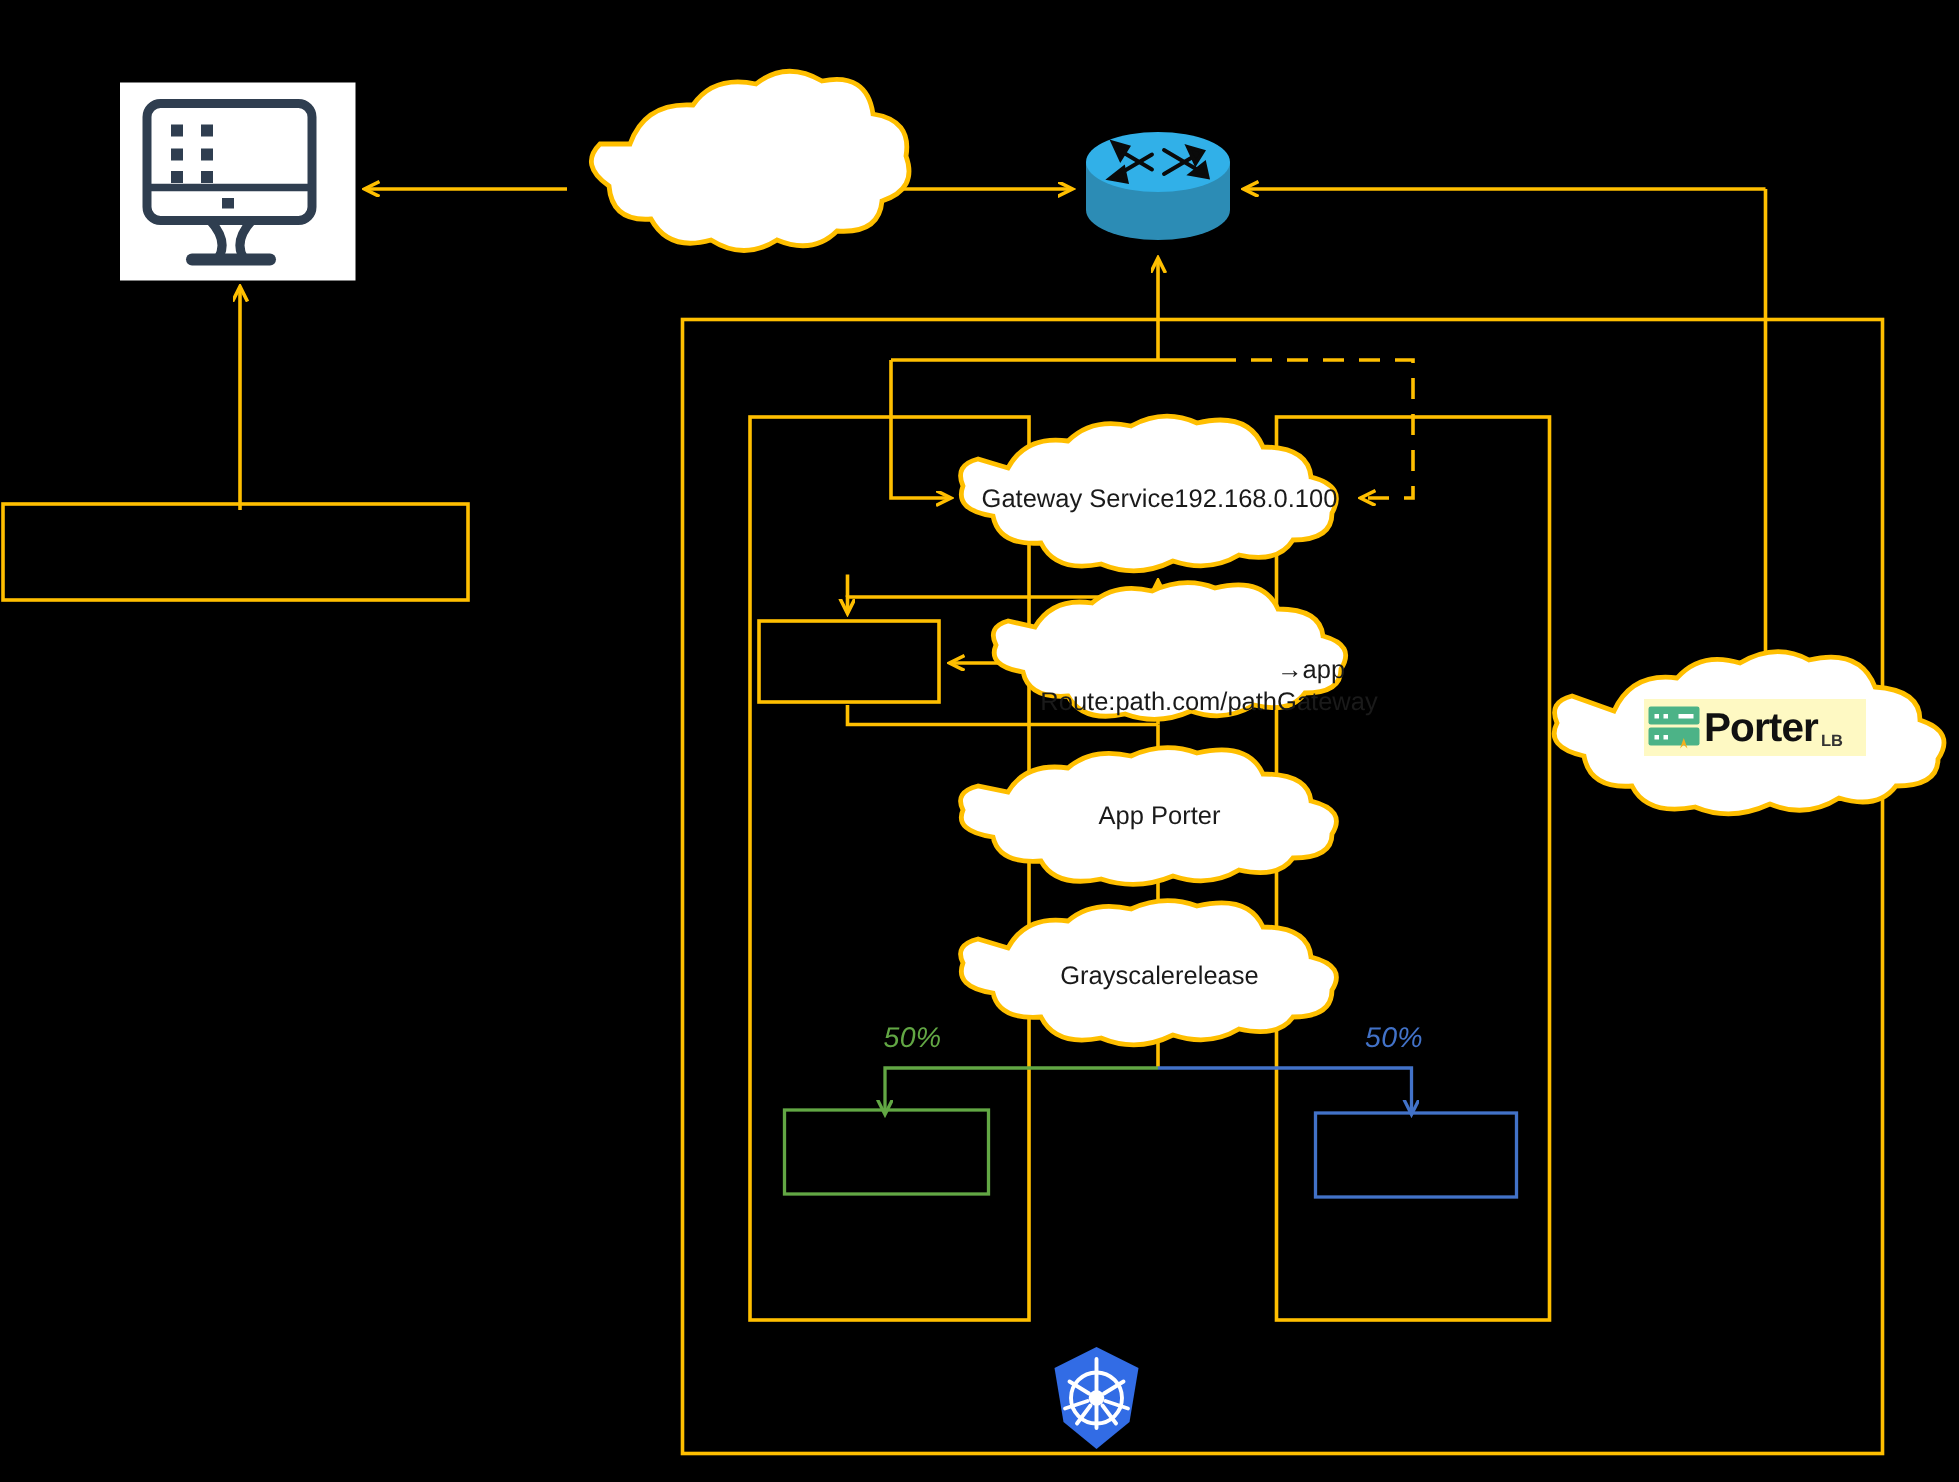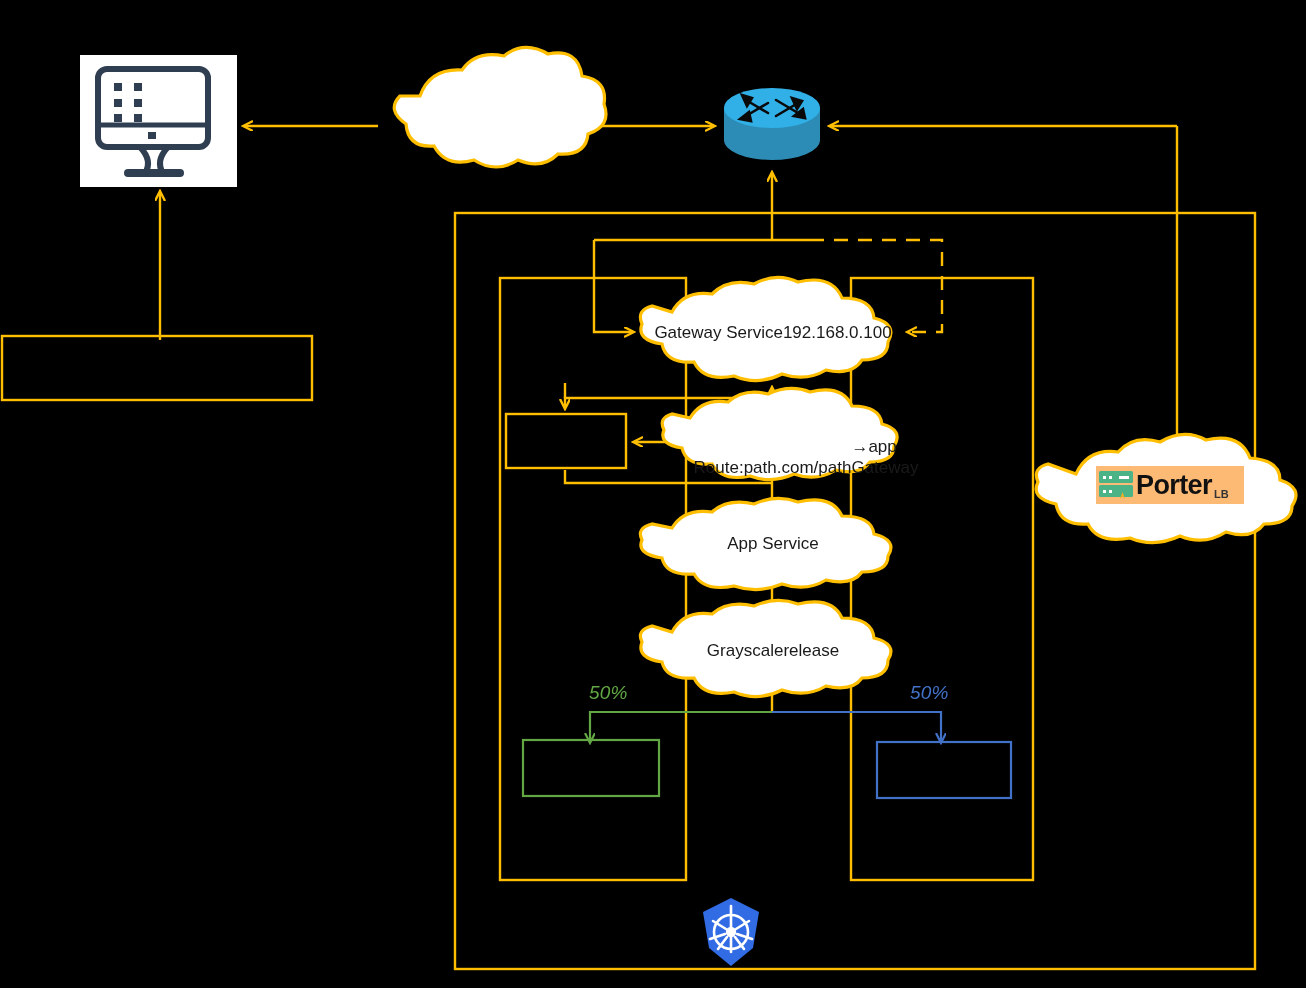--- a/index.html
+++ b/index.html
@@ -32,21 +32,21 @@
   }
   .cloud-text.left-align{align-items:flex-end;text-align:left;padding-left:56px;box-sizing:border-box;}
 
   
   .pct{position:absolute;font-size:19px;letter-spacing:.2px;font-style:italic;}
   .pct.green{color:#62a744;}
   .pct.blue{color:#4272c8;}
 
   
   .porter-logo{
-    left:1096px;top:466px;width:148px;height:38px;background:#fdba74;
+    left:1096px;top:466px;width:148px;height:38px;background:#fef9c3;
     display:flex;align-items:center;
   }
   .porter-word{
     font-size:27px;font-weight:bold;color:#111;letter-spacing:-0.6px;
     font-family:"Liberation Sans","DejaVu Sans",sans-serif;line-height:1;
   }
   .porter-sub{font-size:11px;font-weight:bold;color:#333;margin-left:2px;align-self:flex-end;padding-bottom:4px;margin-top:40px;}
 
   
   .k8s{left:697px;top:896px;width:68px;height:72px;}
@@ -175,21 +175,21 @@
   <div class="node" style="left:676px;top:408px;width:220px;height:70px;">
     <div class="cloud-text left-align" style="padding-left:40px;">
       <span>Route:</span>
       <span>path.com/path</span>
       <span>→app Gateway</span>
     </div>
   </div>
 
   <div class="node" style="left:633px;top:518px;width:280px;height:52px;">
     <div class="cloud-text">
-      <span>App Service</span>
+      <span>App Porter</span>
     </div>
   </div>
 
   <div class="node" style="left:633px;top:620px;width:280px;height:62px;">
     <div class="cloud-text">
       <span>Grayscale</span>
       <span>release</span>
     </div>
   </div>
 

